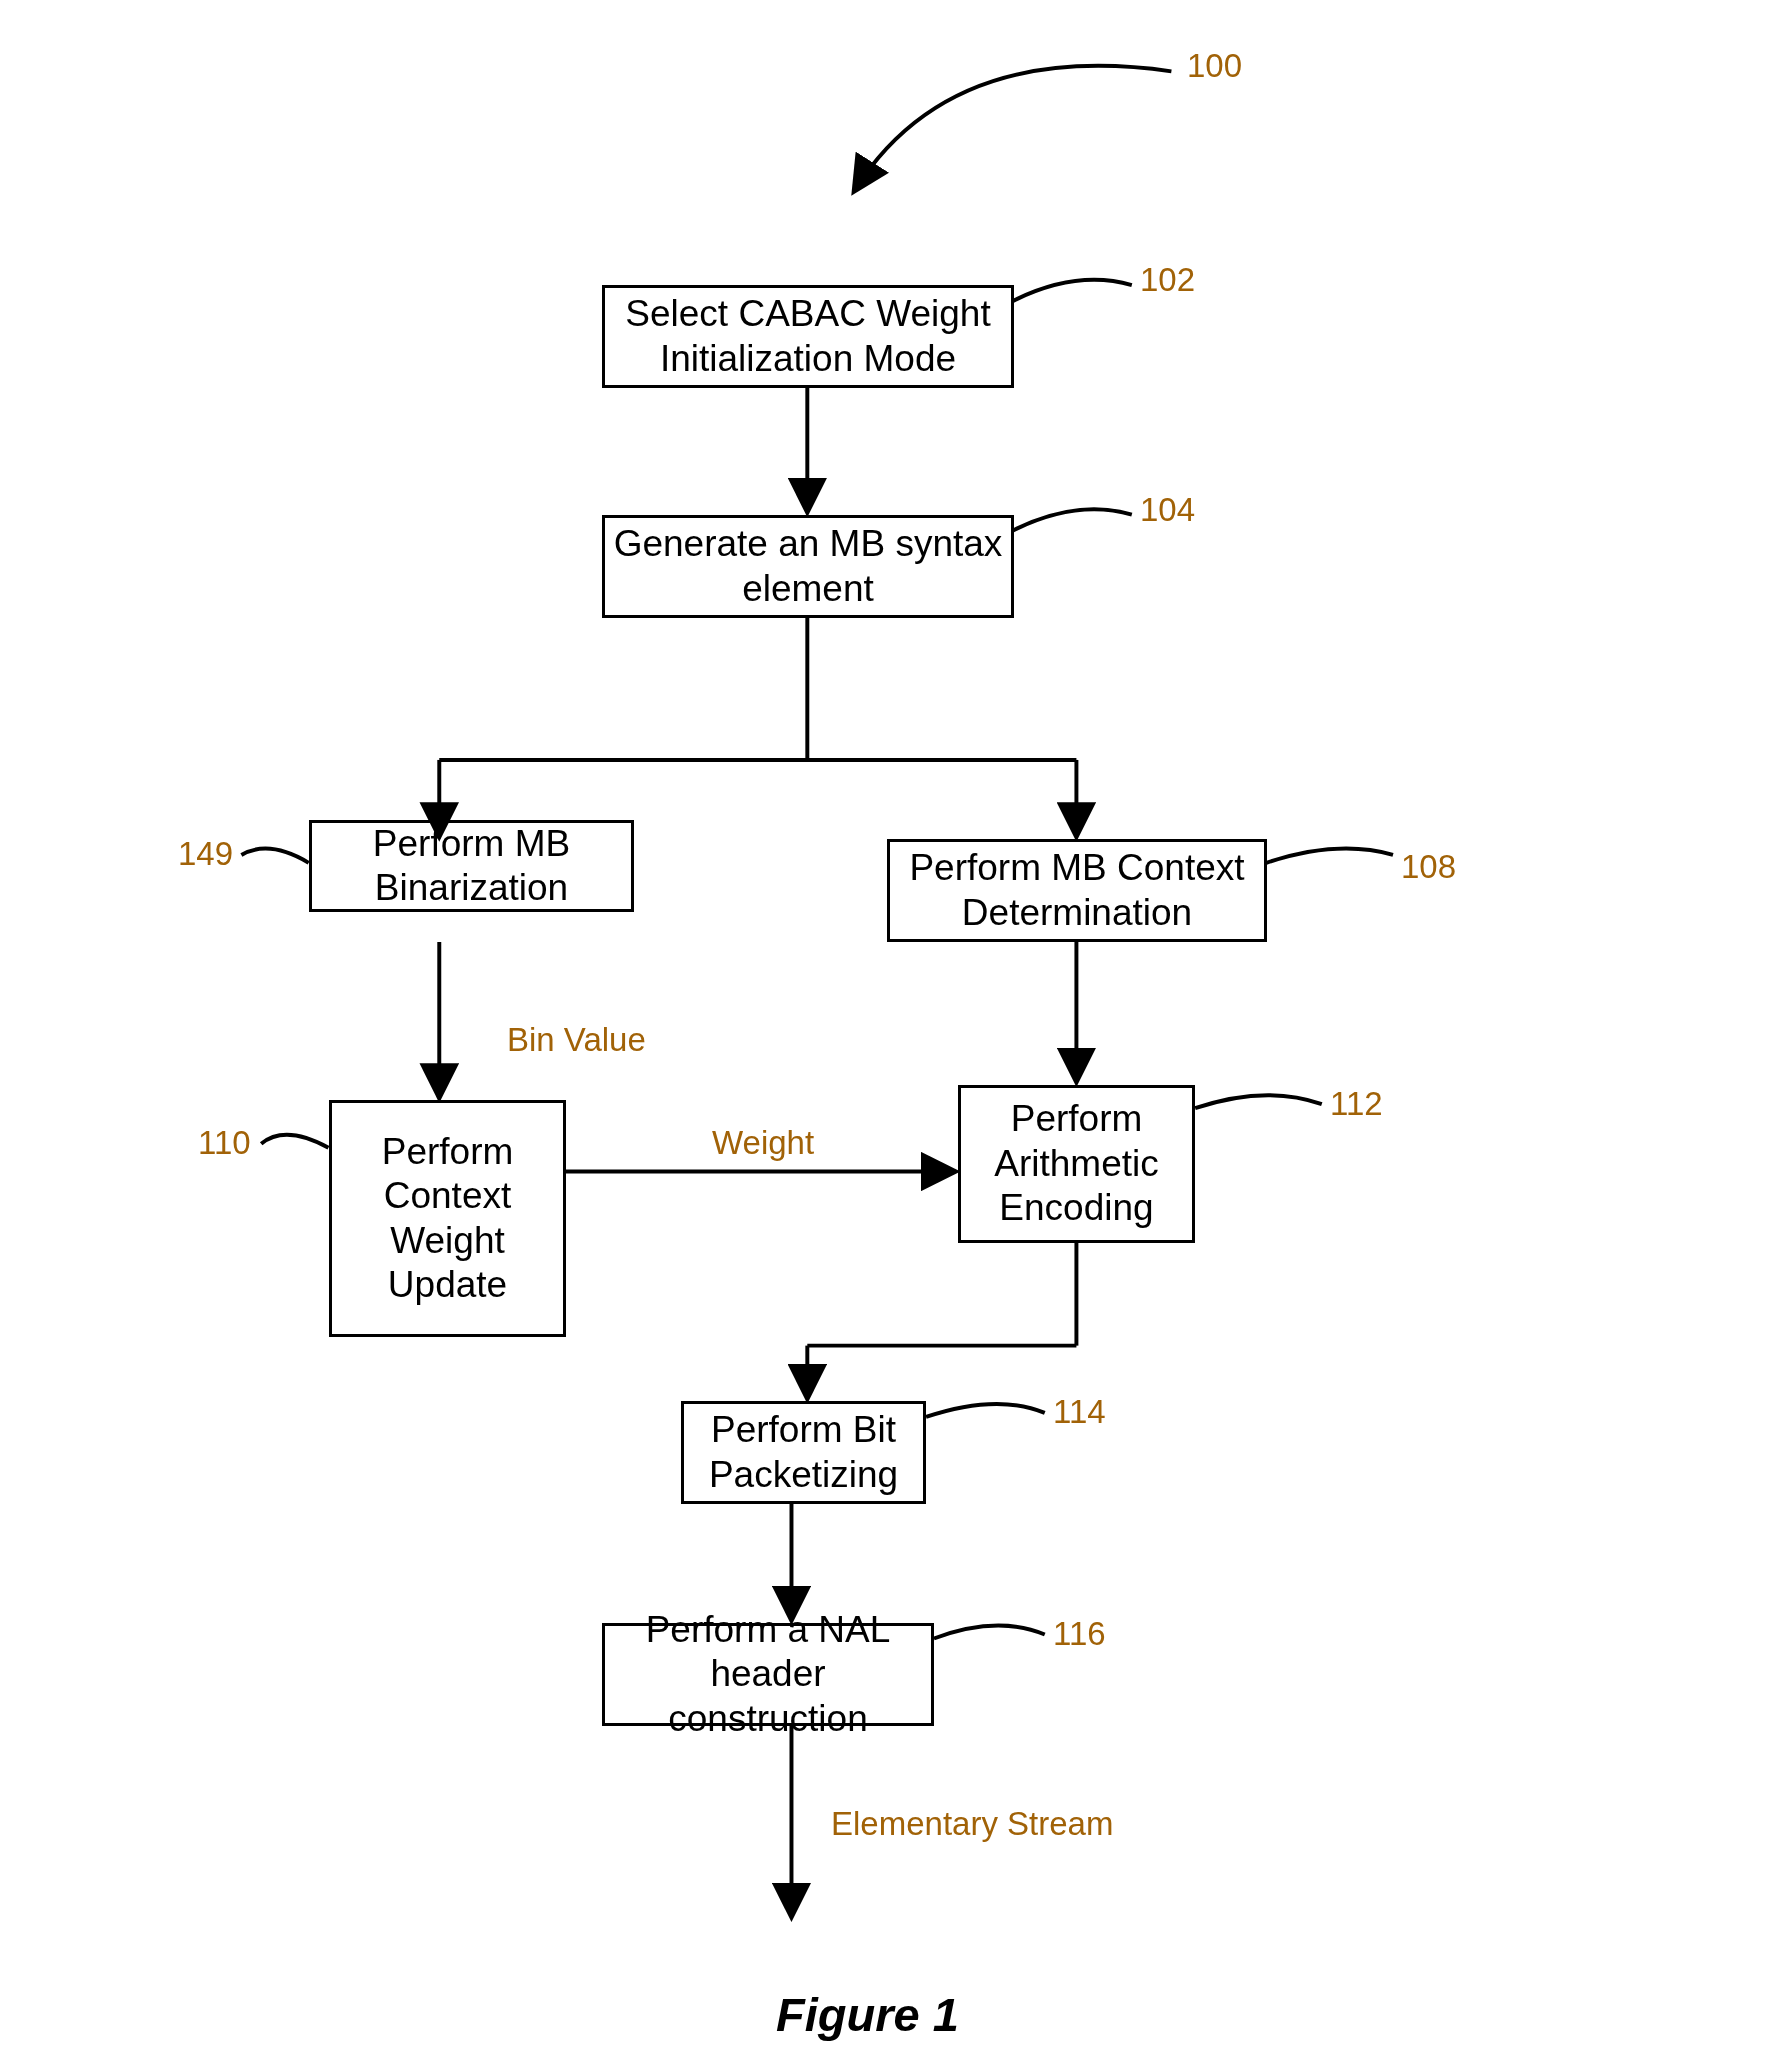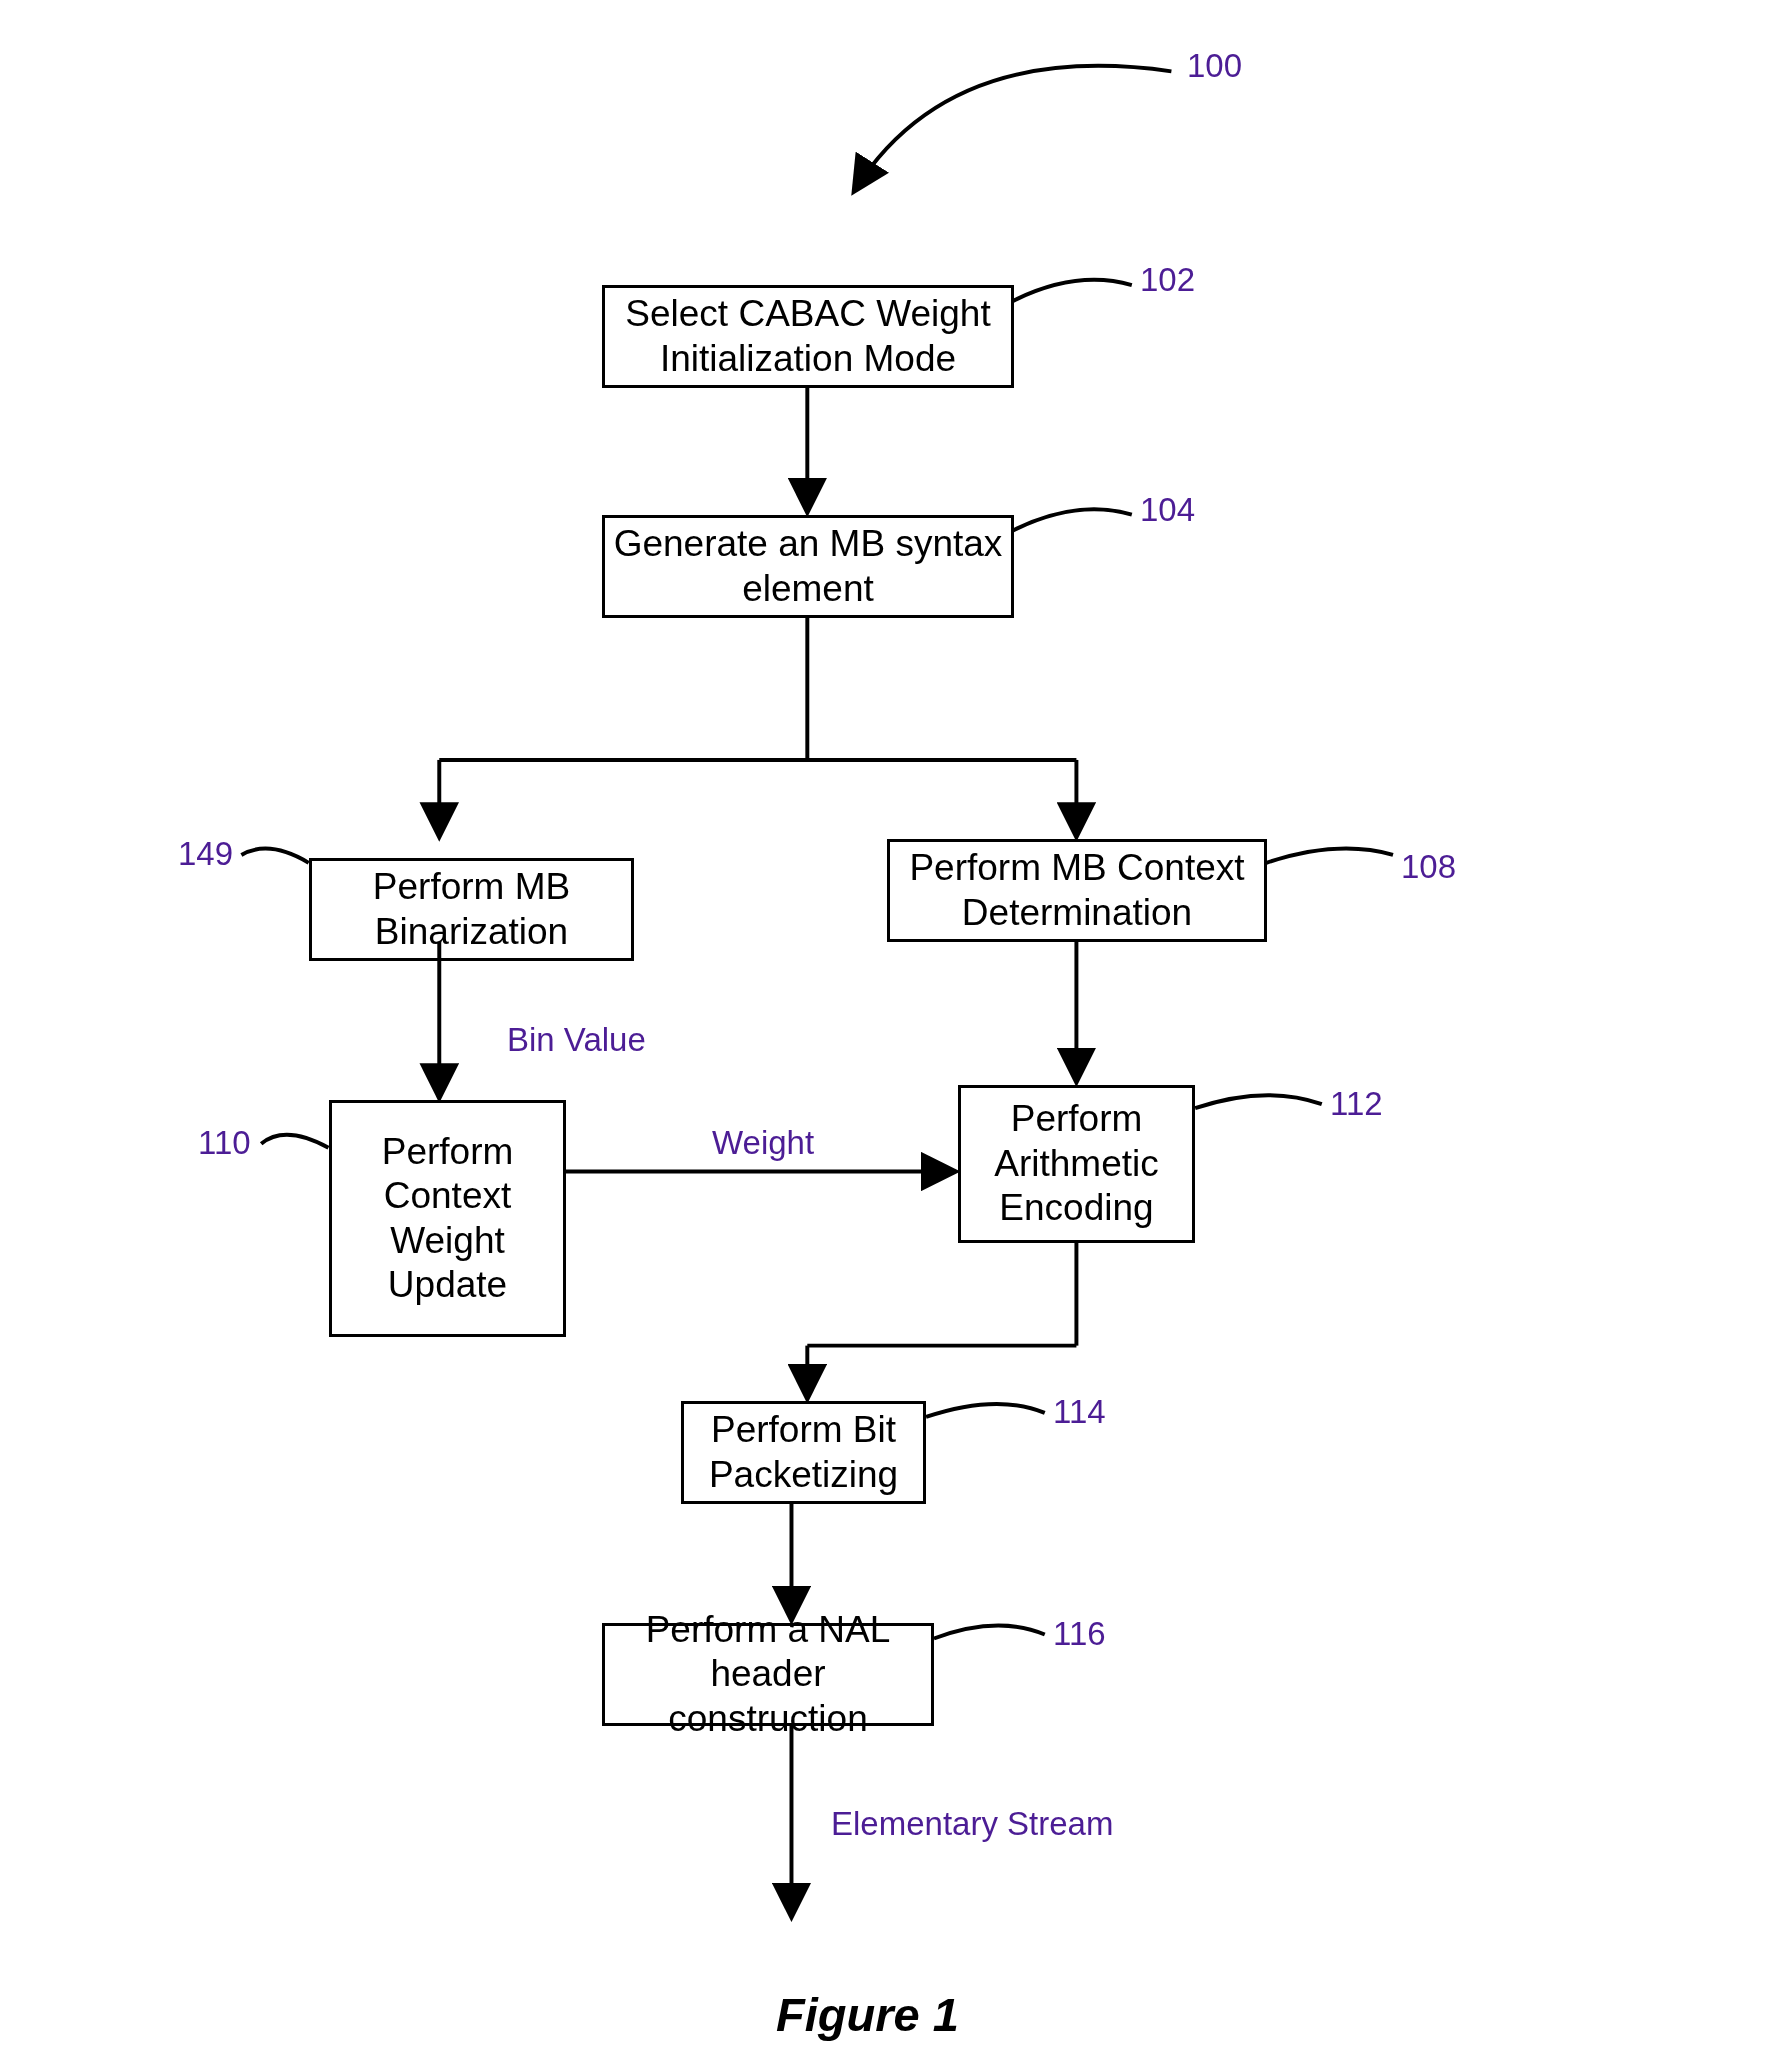--- a/index.html
+++ b/index.html
@@ -22,21 +22,21 @@
     justify-content: center;
     text-align: center;
     font-size: 37px;
     line-height: 1.2;
     padding: 8px;
     box-sizing: border-box;
   }
   .label {
     position: absolute;
     font-size: 33px;
-    color: #4c1d95;
+    color: #a16207;
     white-space: nowrap;
   }
   .figlabel {
     position: absolute;
     font-size: 47px;
     font-style: italic;
     font-weight: bold;
   }
   svg.overlay {
     position: absolute;
@@ -49,21 +49,21 @@
 </style>
 </head>
 <body>
 
 <div class="canvas">
 
   <div class="box" style="left:602px; top:285px; width:412px; height:103px;">Select CABAC Weight Initialization Mode</div>
 
   <div class="box" style="left:602px; top:515px; width:412px; height:103px;">Generate an MB syntax element</div>
 
-  <div class="box" style="left:309px; top:858px; width:325px; height:103px;text-align:center;">Perform MB Binarization</div>
+  <div class="box" style="left:309px; top:820px; width:325px; height:92px;text-align:center;">Perform MB Binarization</div>
 
   <div class="box" style="left:887px; top:839px; width:380px; height:103px;">Perform MB Context Determination</div>
 
   <div class="box" style="left:329px; top:1100px; width:237px; height:237px;">Perform Context Weight Update</div>
 
   <div class="box" style="left:958px; top:1085px; width:237px; height:158px;">Perform Arithmetic Encoding</div>
 
   <div class="box" style="left:681px; top:1401px; width:245px; height:103px;">Perform Bit Packetizing</div>
 
   <div class="box" style="left:602px; top:1623px; width:332px; height:103px;">Perform a NAL header construction</div>

